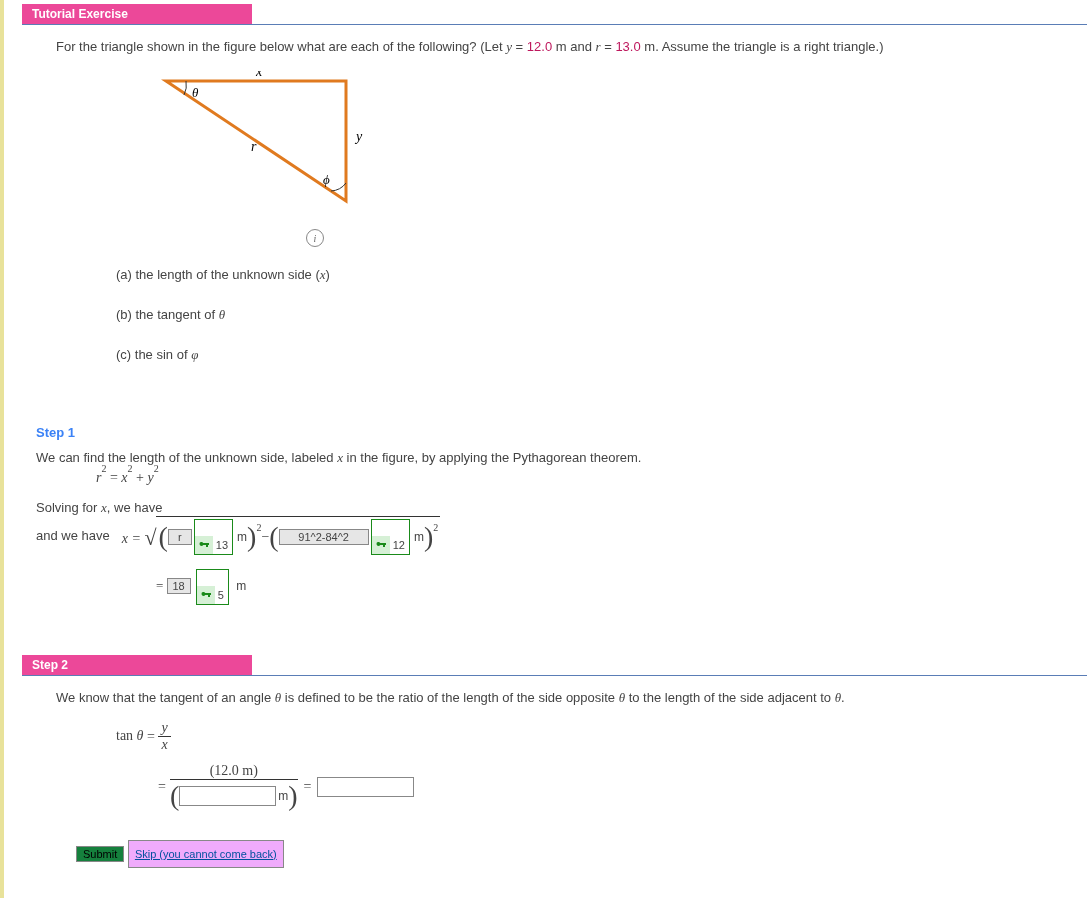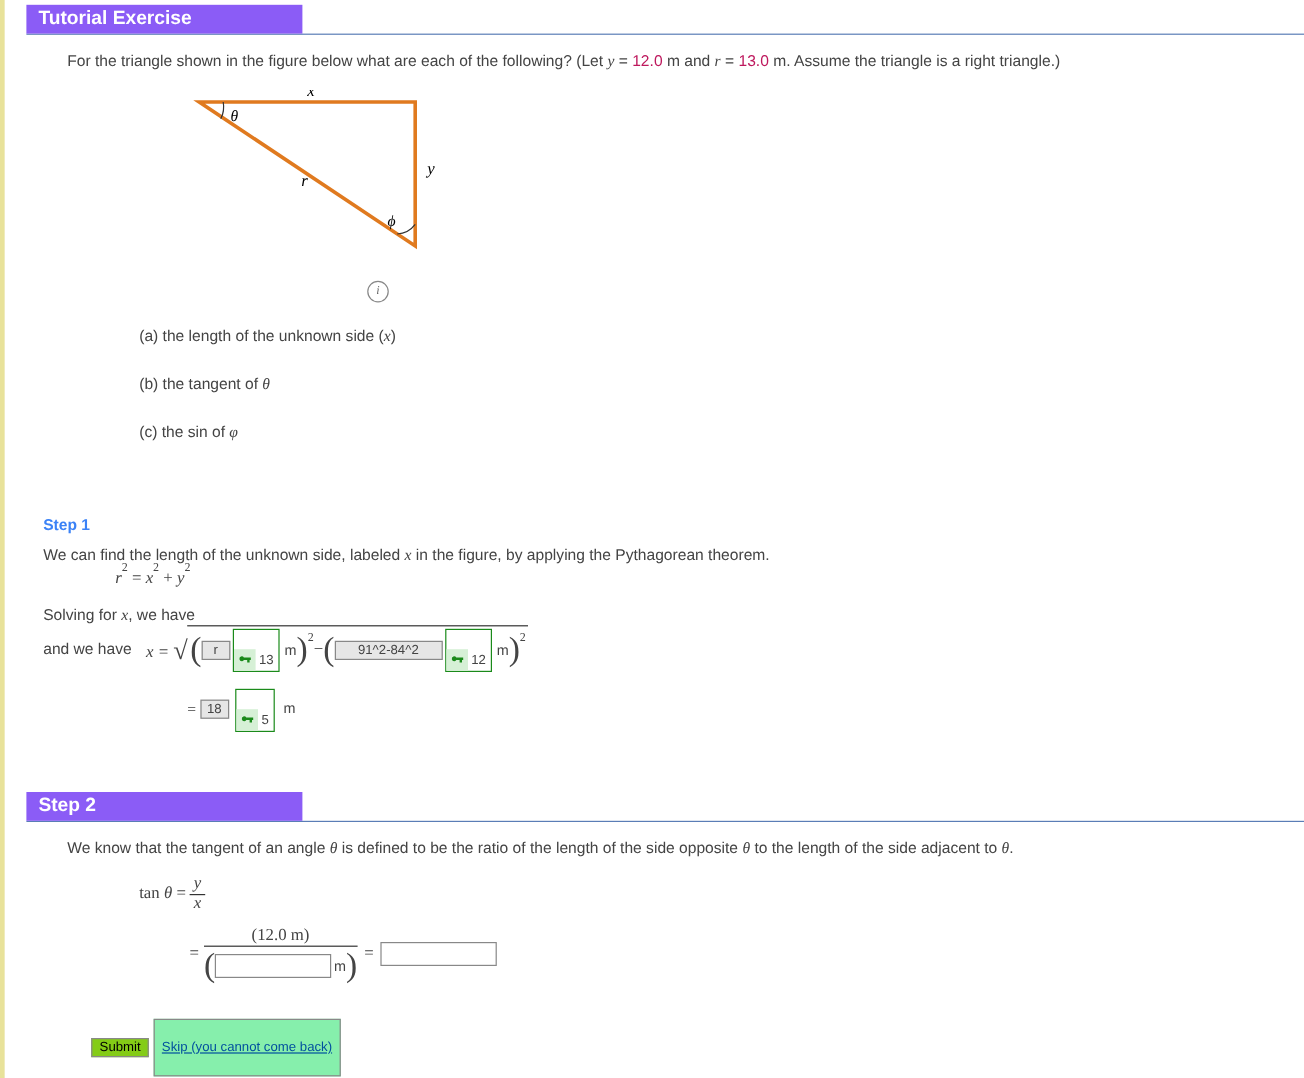--- a/index.html
+++ b/index.html
@@ -23,24 +23,24 @@
     flex: 1;
     padding-top: 4px;
   }
   .section-header {
     display: flex;
     align-items: stretch;
     border-bottom: 1px solid #5a7db6;
     margin-bottom: 14px;
   }
   .section-header .tab {
-    background: #8b5cf6;
+    background: #ec4899;
     color: #fff;
     font-weight: bold;
-    font-size: 16px;
+    font-size: 12px;
     padding: 3px 14px 3px 10px;
     min-width: 230px;
     box-sizing: border-box;
   }
   .content {
     padding: 0 14px 20px 34px;
     font-size: 13px;
     color: #444;
   }
   .prompt-line {
@@ -147,30 +147,30 @@
     background:#fff;
     height:18px;
     width:95px;
     display:inline-block;
     vertical-align:middle;
   }
   .btn {
     font-family:Verdana,sans-serif;
     font-size:11px;
     border:1px solid #888;
-    background:#84cc16;
+    background:#15803d;
     padding:1px 6px;
     cursor:pointer;
   }
   .skip-link {
     color:#00509e;
     text-decoration:underline;
     border:1px solid #888;
-    background:#86efac;
-    padding:17px 6px;
+    background:#f0abfc;
+    padding:7px 6px;
     font-size:11px;
     cursor:pointer;
     display:inline-block;
   }
   .actions { margin: 30px 0 0 20px; }
 </style>
 </head>
 <body>
 
 <div class="page-wrap">

